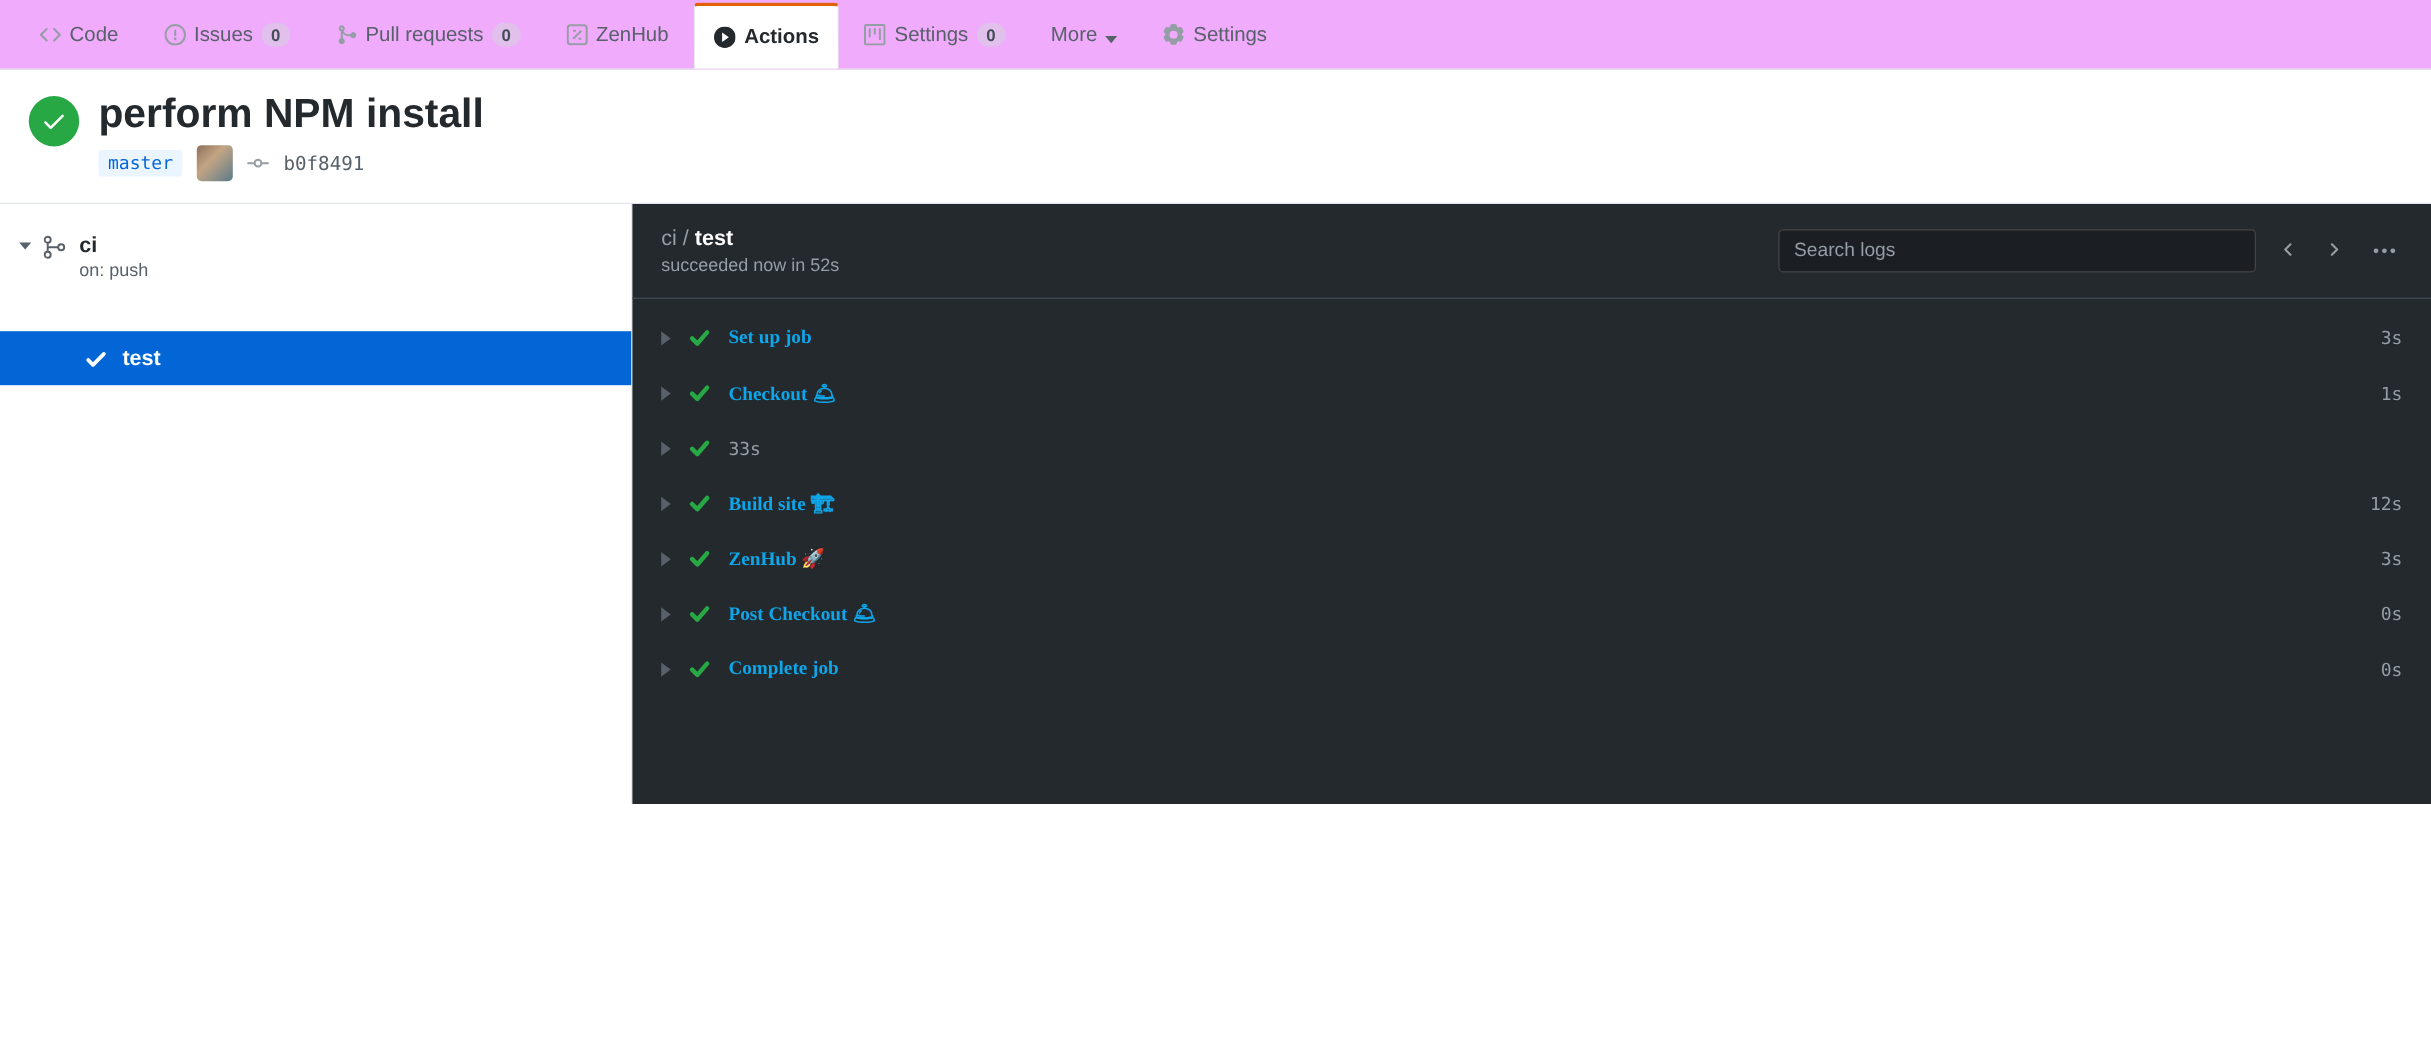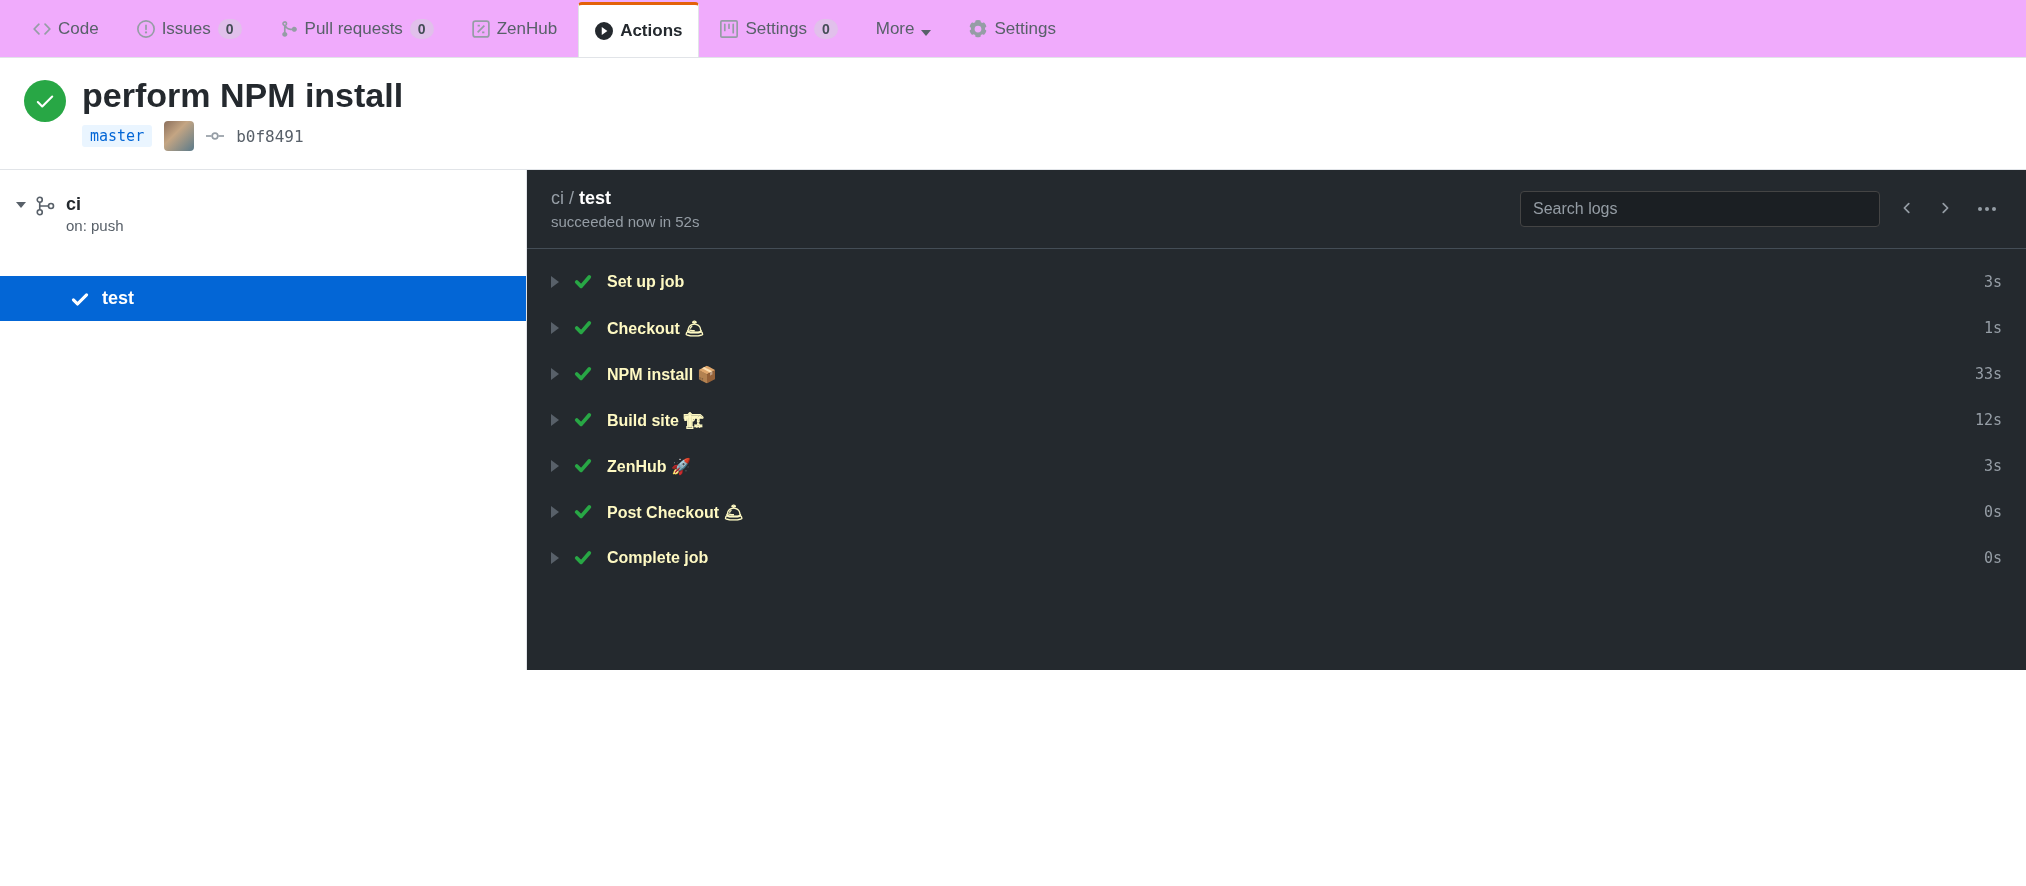--- a/index.html
+++ b/index.html
@@ -38,33 +38,33 @@
 .job-check { width: 20px; height: 20px; }
 .job-item.selected .job-check { fill: #fff; stroke: #fff; }
 
 
 .log-panel { flex: 1; background: #24292e; color: #e1e4e8; }
 .log-header { display: flex; align-items: center; justify-content: space-between; padding: 18px 24px; border-bottom: 1px solid #444d56; }
 .log-title-block .log-breadcrumb { font-size: 18px; color: #959da5; font-weight: 400; }
 .log-title-block .log-breadcrumb b { color: #fff; font-weight: 600; }
 .log-status { font-size: 15px; color: #959da5; margin-top: 4px; }
 .log-header-right { display: flex; align-items: center; gap: 16px; }
-.search-input { background: #1b1f23; border: 1px solid #444; color: #959da5; padding: 8px 12px; border-radius: 4px; width: 360px; font-size: 16px; }
+.search-input { background: #1b1f23; border: 1px solid #444; color: #959da5; padding: 8px 12px; border-radius: 4px; width: 398px; font-size: 16px; }
 .search-input::placeholder { color: #959da5; }
 .nav-btn { background: none; border: none; color: #959da5; cursor: pointer; padding: 4px; }
 .nav-btn svg { width: 14px; height: 14px; fill: #959da5; }
 .kebab { display: flex; gap: 3px; cursor: pointer; padding: 6px; }
 .kebab span { width: 4px; height: 4px; background: #959da5; border-radius: 50%; }
 
 .steps { padding: 10px 24px; }
 .step-row { display: flex; align-items: center; gap: 14px; padding: 13px 0; cursor: pointer; }
 .step-caret { width: 0; height: 0; border-top: 6px solid transparent; border-bottom: 6px solid transparent; border-left: 8px solid #586069; flex-shrink: 0; }
 .step-check { width: 20px; height: 20px; flex-shrink: 0; }
 .step-check path { stroke: #28a745; stroke-width: 3; fill: none; stroke-linecap: round; stroke-linejoin: round; }
-.step-name { flex: 1; font-size: 16px; font-weight: 600; color: #fef9c3; }
+.step-name { flex: 1; font-size: 16px; font-weight: 600; color: #0ea5e9; font-family: Liberation Serif, serif; }
 .step-time { font-family: SFMono-Regular, Consolas, monospace; font-size: 15px; color: #959da5; }
 </style>
 </head>
 <body>
 
 <nav class="tabnav">
   <div class="tabnav-item">
     <svg class="tab-icon" viewBox="0 0 16 16">
         <path d="M4.72 3.22a.75.75 0 011.06 1.06L2.06 8l3.72 3.72a.75.75 0 11-1.06 1.06L.47 8.53a.75.75 0 010-1.06l4.25-4.25zm6.56 0a.75.75 0 10-1.06 1.06L13.94 8l-3.72 3.72a.75.75 0 101.06 1.06l4.25-4.25a.75.75 0 000-1.06l-4.25-4.25z"></path>
       </svg>
@@ -198,21 +198,20 @@
             <path d="M3 8 L6.5 11.5 L13 4"></path>
           </svg>
     <span class="step-name">Checkout 🛎</span>
     <span class="step-time">1s</span>
         </div>
         <div class="step-row">
     <span class="step-caret"></span>
     <svg class="step-check" viewBox="0 0 16 16">
             <path d="M3 8 L6.5 11.5 L13 4"></path>
           </svg>
-    <span class="step-name">NPM install 📦</span>
     <span class="step-time">33s</span>
         </div>
         <div class="step-row">
     <span class="step-caret"></span>
     <svg class="step-check" viewBox="0 0 16 16">
             <path d="M3 8 L6.5 11.5 L13 4"></path>
           </svg>
     <span class="step-name">Build site 🏗</span>
     <span class="step-time">12s</span>
         </div>

